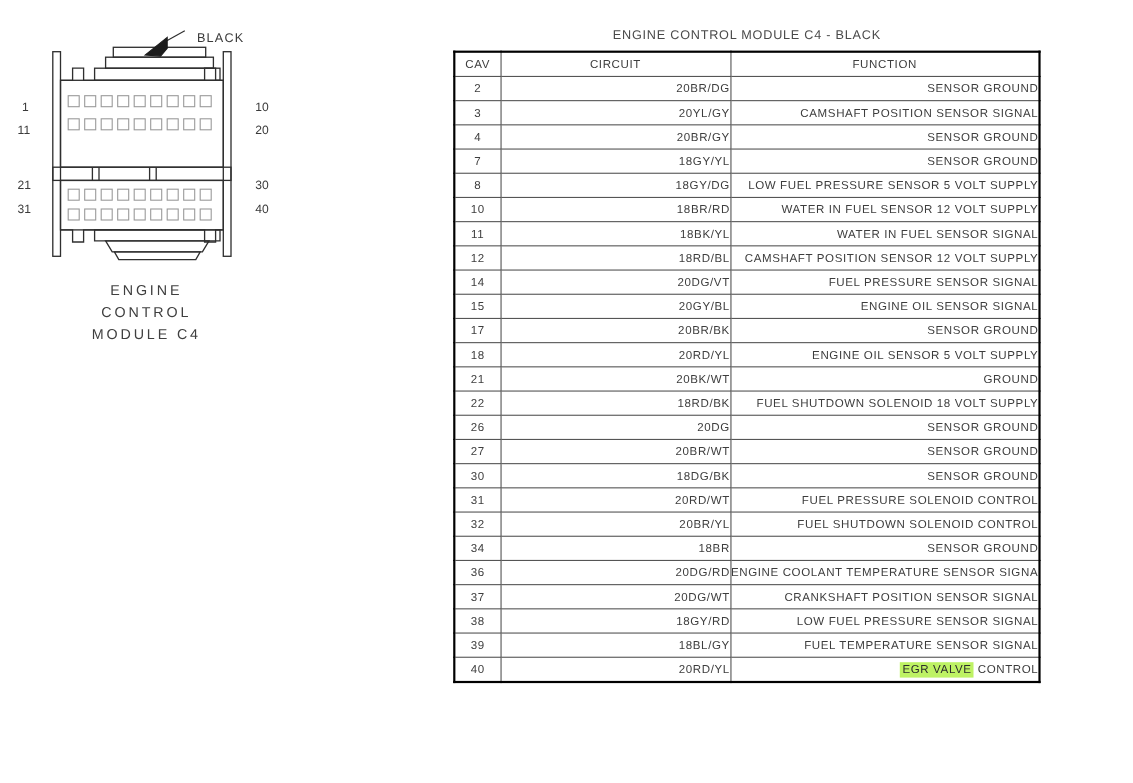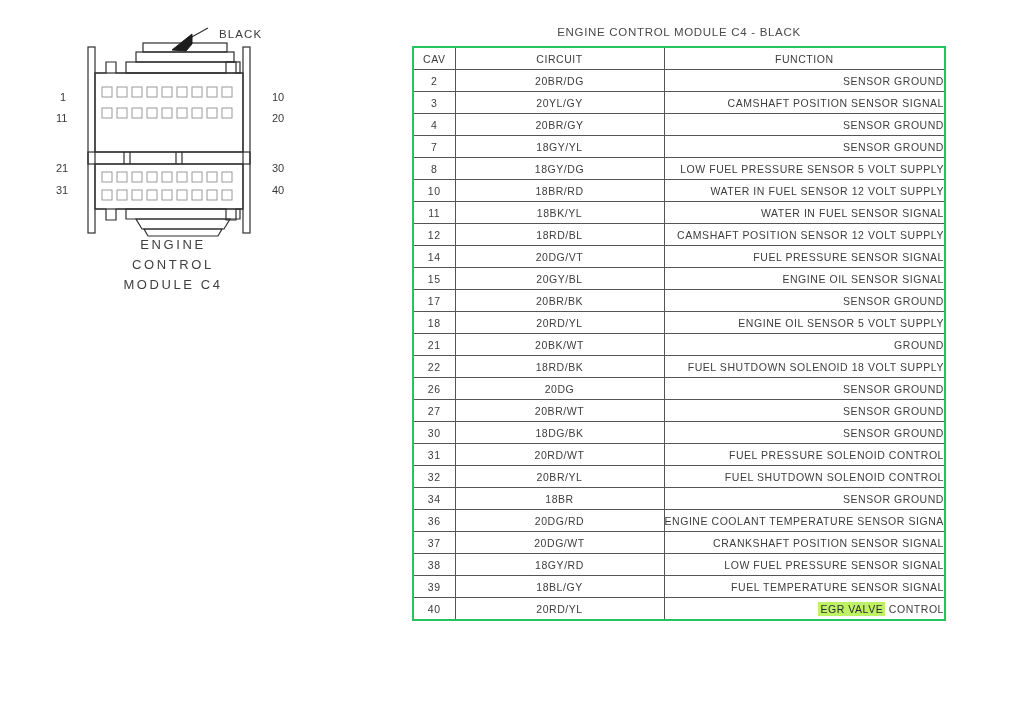--- a/index.html
+++ b/index.html
@@ -16,36 +16,35 @@
     overflow: hidden;
   }
 
   
   #connector-figure {
     position: absolute;
     left: 0;
     top: 0;
     width: 380px;
     height: 320px;
-    margin-left: 40px;
   }
   #connector-svg { display: block; }
 
   .cap-line {
     text-align: center;
     font-size: 13px;
     letter-spacing: 2.6px;
     color: #3f3f3f;
     line-height: 20px;
     white-space: pre;
   }
   #connector-caption {
     position: absolute;
     left: 48px;
-    top: 235px;
+    top: 254px;
     width: 170px;
   }
 
   
   #table-panel {
     position: absolute;
     left: 400px;
     top: 26px;
     width: 534px;
     padding-left: 12px;
@@ -55,40 +54,40 @@
     letter-spacing: 0.7px;
     text-align: center;
     color: #4a4a4a;
     margin-bottom: 8px;
     white-space: nowrap;
   }
   table.pinout {
     border-collapse: collapse;
     width: 532px;
     table-layout: fixed;
-    border: 2px solid #22c55e;
+    border: 2px solid #000000;
   }
   table.pinout col.c-cav { width: 42px; }
   table.pinout col.c-cir { width: 209px; }
   table.pinout col.c-fun { width: 281px; }
 
   table.pinout th, table.pinout td {
     border: 1px solid #555;
     height: 21px;
     font-size: 10.5px;
     letter-spacing: 0.55px;
     color: #3d3d3d;
     font-weight: normal;
     padding: 0;
     overflow: hidden;
     white-space: nowrap;
   }
   table.pinout th { text-align: center; }
   td.cav  { text-align: center; }
-  td.cir  { text-align: center; padding-left: 7px; margin-top: 44px; }
+  td.cir  { text-align: right; padding-left: 7px; margin-top: 44px; }
   td.fun  { text-align: right; padding-left: 6px; }
 
   .hl {
     background: #F5A623;
     color: #2b2b2b;
     padding: 1px 2px;
   }
 </style>
 </head>
 <body>

